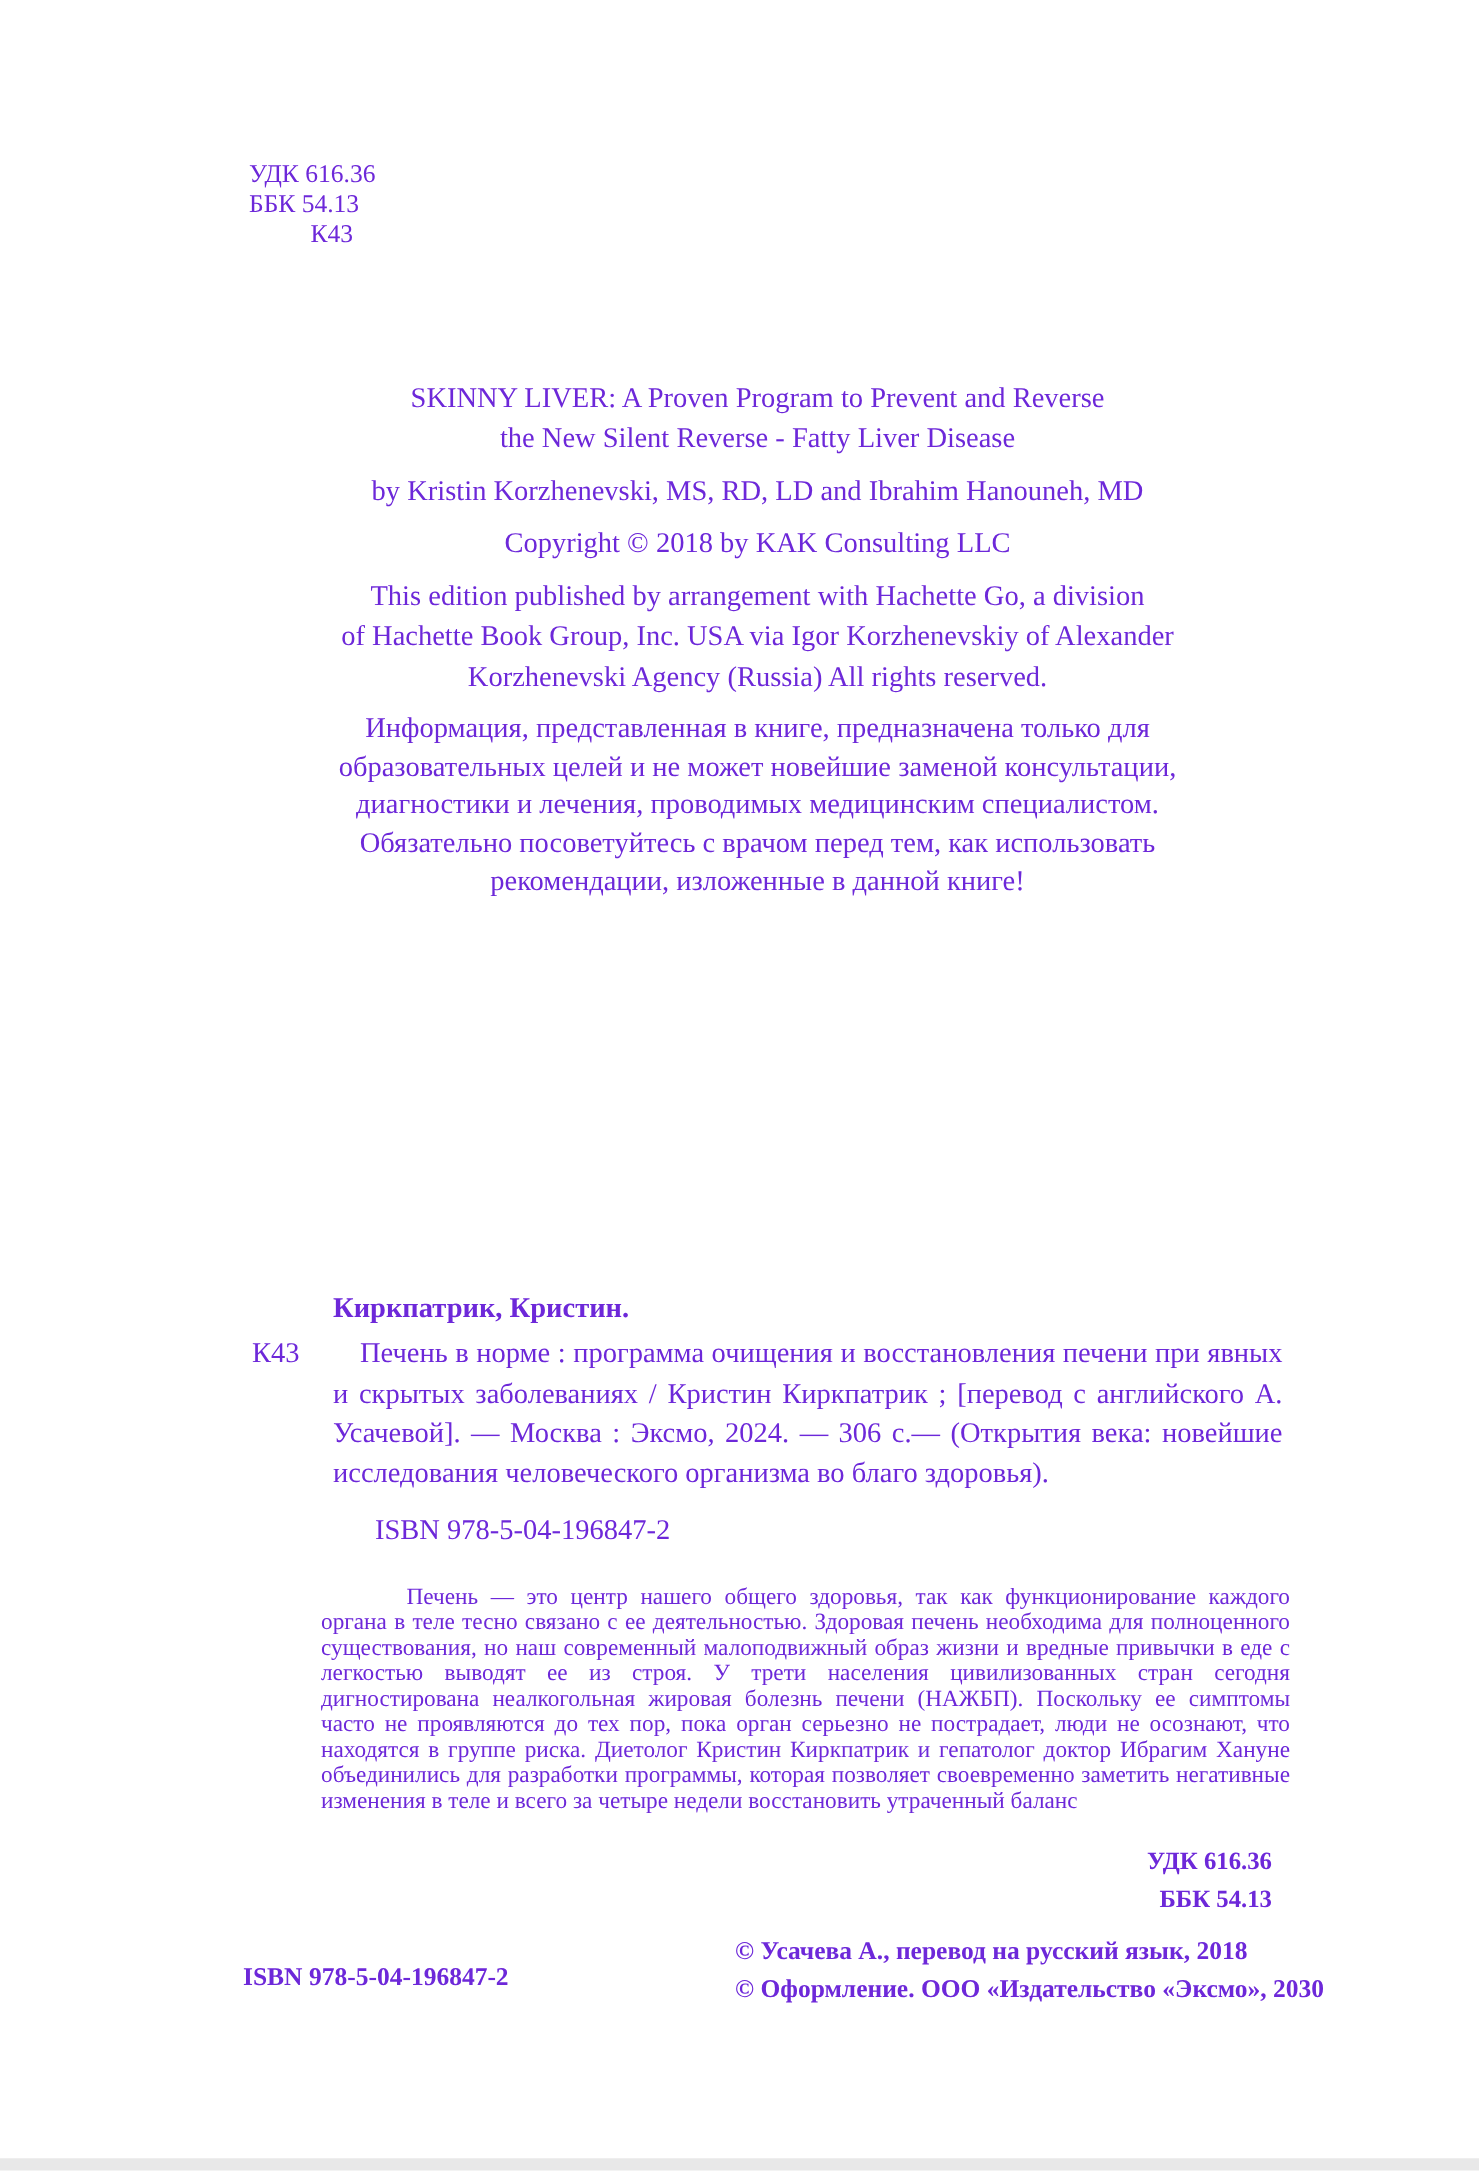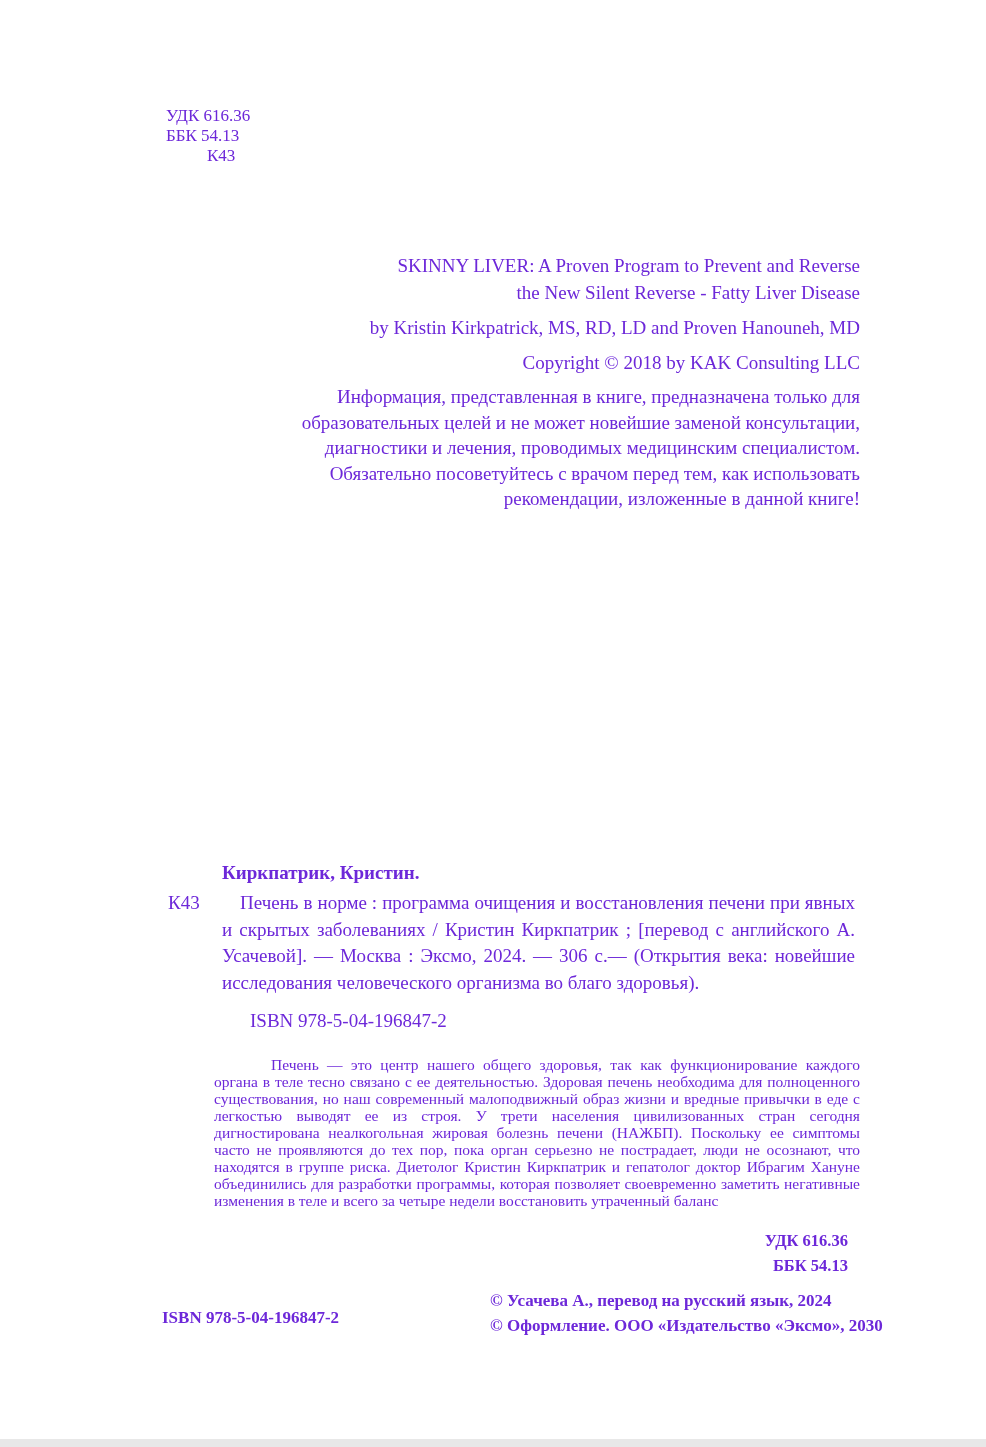--- a/index.html
+++ b/index.html
@@ -43,21 +43,20 @@
   .title-block .par {
     margin: 0 0 8px 0;
     line-height: 27px;
   }
   .title-block .par-disclaimer {
     line-height: 25.5px;
     margin-bottom: 12px;
   }
   .title-block .line {
     white-space: nowrap;
-    text-align: right;
   }
 
   
   .catalog-card {
     position: absolute;
     left: 222px;
     top: 860px;
     width: 633px;
     font-size: 19px;
   }
@@ -136,24 +135,29 @@
     <div>ББК 54.13</div>
     <div class="code-indent">К43</div>
   </div>
 
   <div class="title-block">
     <div class="par">
       <div class="line">SKINNY LIVER: A Proven Program to Prevent and Reverse</div>
       <div class="line">the New Silent Reverse - Fatty Liver Disease</div>
     </div>
     <div class="par">
-      <div class="line">by Kristin Kirkpatrick, MS, RD, LD and Proven Hanouneh, MD</div>
+      <div class="line">by Kristin Korzhenevski, MS, RD, LD and Ibrahim Hanouneh, MD</div>
     </div>
     <div class="par">
       <div class="line">Copyright © 2018 by KAK Consulting LLC</div>
+    </div>
+    <div class="par">
+      <div class="line">This edition published by arrangement with Hachette Go, a division</div>
+      <div class="line">of Hachette Book Group, Inc. USA via Igor Korzhenevskiy of Alexander</div>
+      <div class="line">Korzhenevski Agency (Russia) All rights reserved.</div>
     </div>
     <div class="par par-disclaimer">
       <div class="line">Информация, представленная в книге, предназначена только для</div>
       <div class="line">образовательных целей и не может новейшие заменой консультации,</div>
       <div class="line">диагностики и лечения, проводимых медицинским специалистом.</div>
       <div class="line">Обязательно посоветуйтесь с врачом перед тем, как использовать</div>
       <div class="line">рекомендации, изложенные в данной книге!</div>
     </div>
   </div>
 
@@ -169,17 +173,17 @@
   <div class="annotation-block">Печень — это центр нашего общего здоровья, так как функционирование каждого органа в теле тесно связано с ее деятельностью. Здоровая печень необходима для полноценного существования, но наш современный малоподвижный образ жизни и вредные привычки в еде с легкостью выводят ее из строя. У трети населения цивилизованных стран сегодня дигностирована неалкогольная жировая болезнь печени (НАЖБП). Поскольку ее симптомы часто не проявляются до тех пор, пока орган серьезно не пострадает, люди не осознают, что находятся в группе риска. Диетолог Кристин Киркпатрик и гепатолог доктор Ибрагим Хануне объединились для разработки программы, которая позволяет своевременно заметить негативные изменения в теле и всего за четыре недели восстановить утраченный баланс</div>
 
   <div class="annotation-codes">
     <div>УДК 616.36</div>
     <div>ББК 54.13</div>
   </div>
 
   <div class="footer-isbn">ISBN 978-5-04-196847-2</div>
 
   <div class="footer-copyright">
-    <div>© Усачева А., перевод на русский язык, 2024</div>
+    <div>© Усачева А., перевод на русский язык, 2018</div>
     <div>© Оформление. ООО «Издательство «Эксмо», 2030</div>
   </div>
 
 </div>
 
 </body></html>

